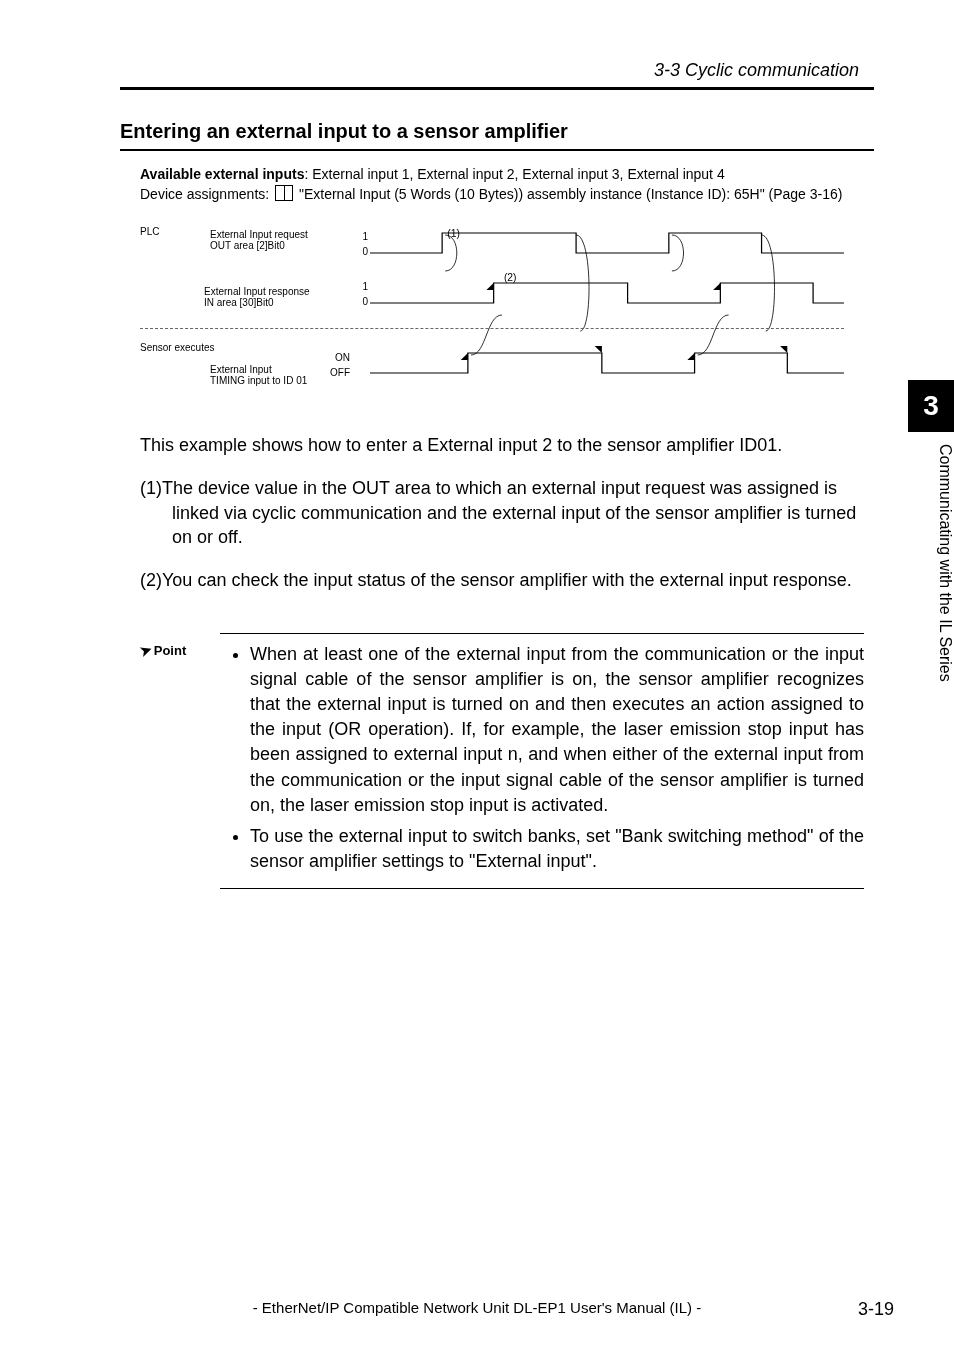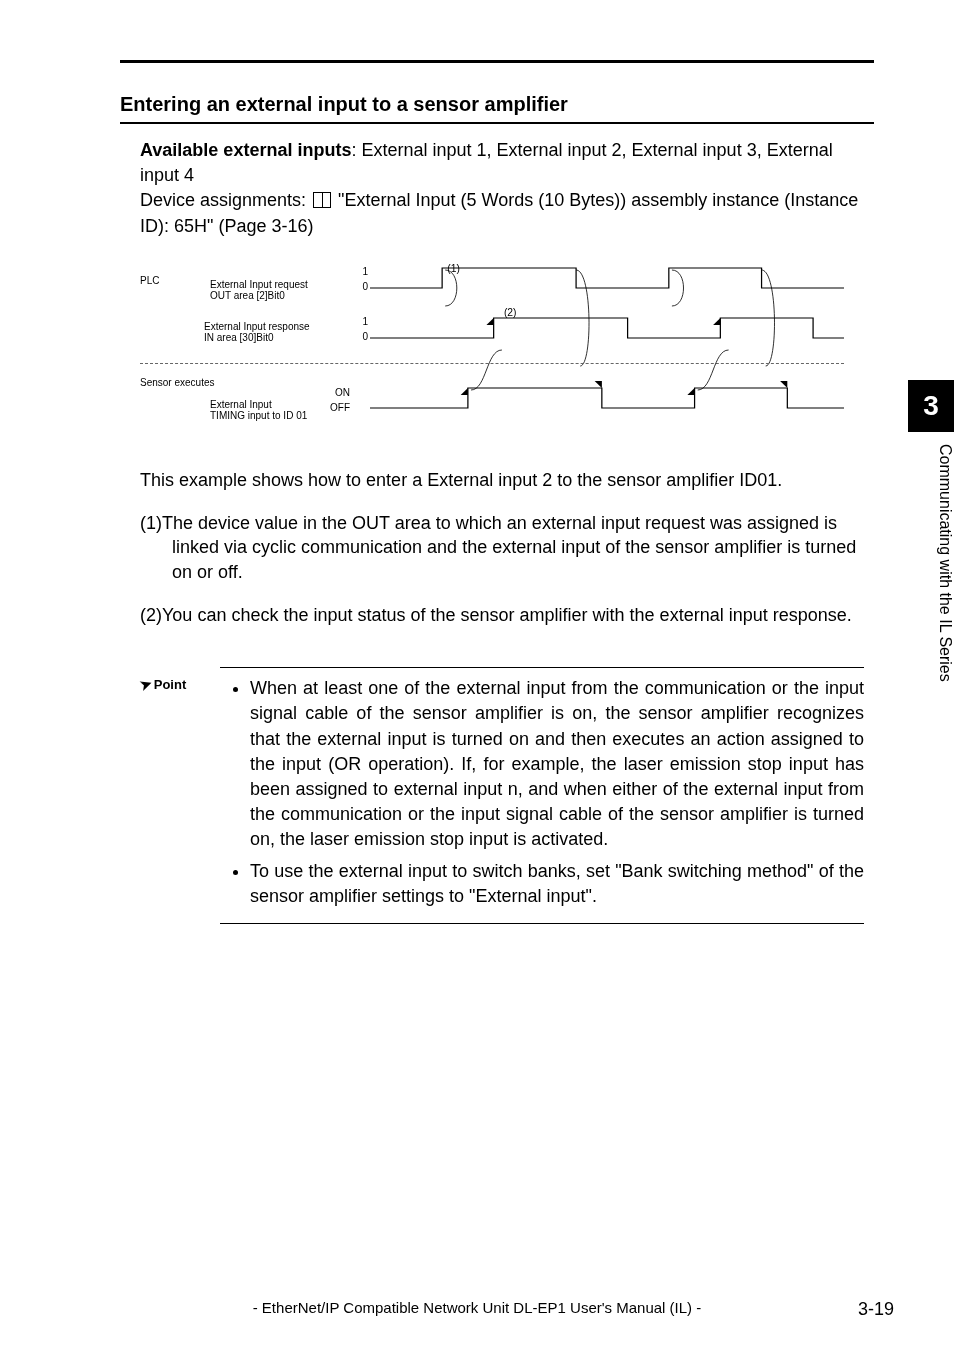--- a/index.html
+++ b/index.html
@@ -33,21 +33,21 @@
   .heading {
     font-weight: bold;
     font-size: 20px;
     margin-bottom: 6px;
   }
   .heading-rule {
     border-top: 2px solid #000;
     margin-bottom: 14px;
   }
   .body-text {
-    font-size: 18px;
+    font-size: 14px;
     line-height: 1.4;
     padding-left: 20px;
     padding-right: 10px;
   }
   .body-text .strong { font-weight: 600; }
   .book-icon {
     display: inline-block;
     width: 16px;
     height: 14px;
     border: 1.5px solid #000;
@@ -167,34 +167,35 @@
     display: flex;
     justify-content: center;
   }
   .footer .center { flex: 1; text-align: center; }
   .footer .pnum { width: 60px; text-align: right; font-size: 18px; }
 </style>
 </head>
 <body>
 
 <div class="page">
+  <div class="breadcrumb">3-3 Cyclic communication</div>
   <div class="top-rule"></div>
 
   <div class="heading">Entering an external input to a sensor amplifier</div>
   <div class="heading-rule"></div>
 
   <div class="body-text">
     <span class="strong">Available external inputs</span><span>: External input 1, External input 2, External input 3, External input 4</span><br>
     <span>Device assignments: </span><span class="book-icon"></span><span> "External Input (5 Words (10 Bytes)) assembly instance (Instance ID): 65H" (Page 3-16)</span>
   </div>
 
   <div class="timing">
-    <div class="col-label" style="top:16px;">PLC</div>
-
-    <div class="sig-lbl" style="left:70px; top:20px;">
+    <div class="col-label" style="top:2px;">PLC</div>
+
+    <div class="sig-lbl" style="left:70px; top:5px;">
       <div>External Input request</div>
       <div>OUT area [2]Bit0</div>
     </div>
     <div class="sig-lbl" style="left:218px; top:7px; text-align:right; width:10px;">
       <div>1</div>
       <div style="margin-top:4px;">0</div>
     </div>
     <div class="wave" style="top:5px; height:28px;">
       <svg viewBox="0 0 460 28" preserveAspectRatio="none">
         <text x="75" y="8" font-size="10">(1)</text>

